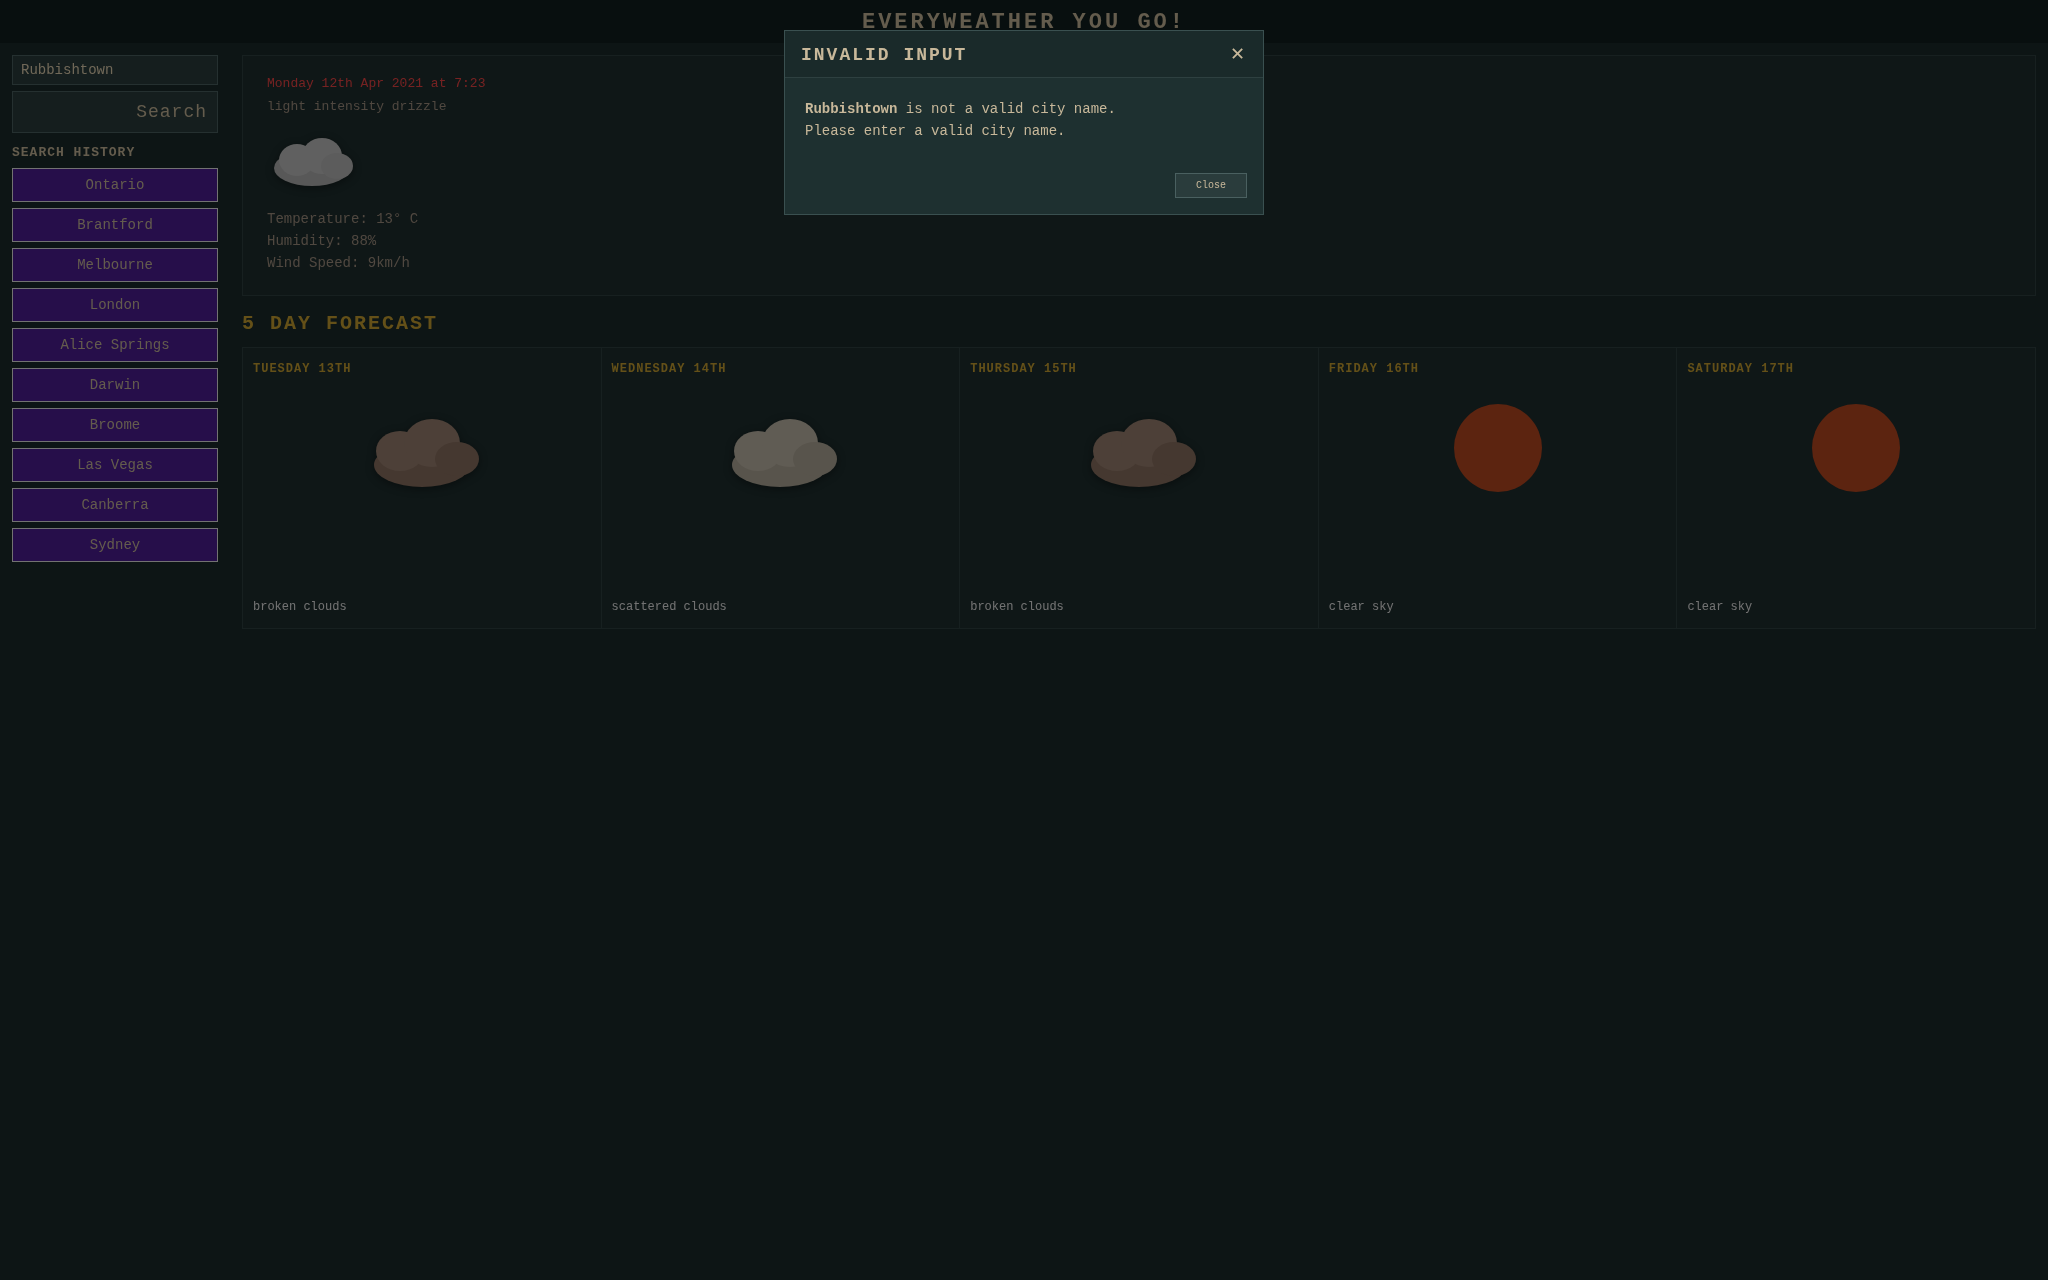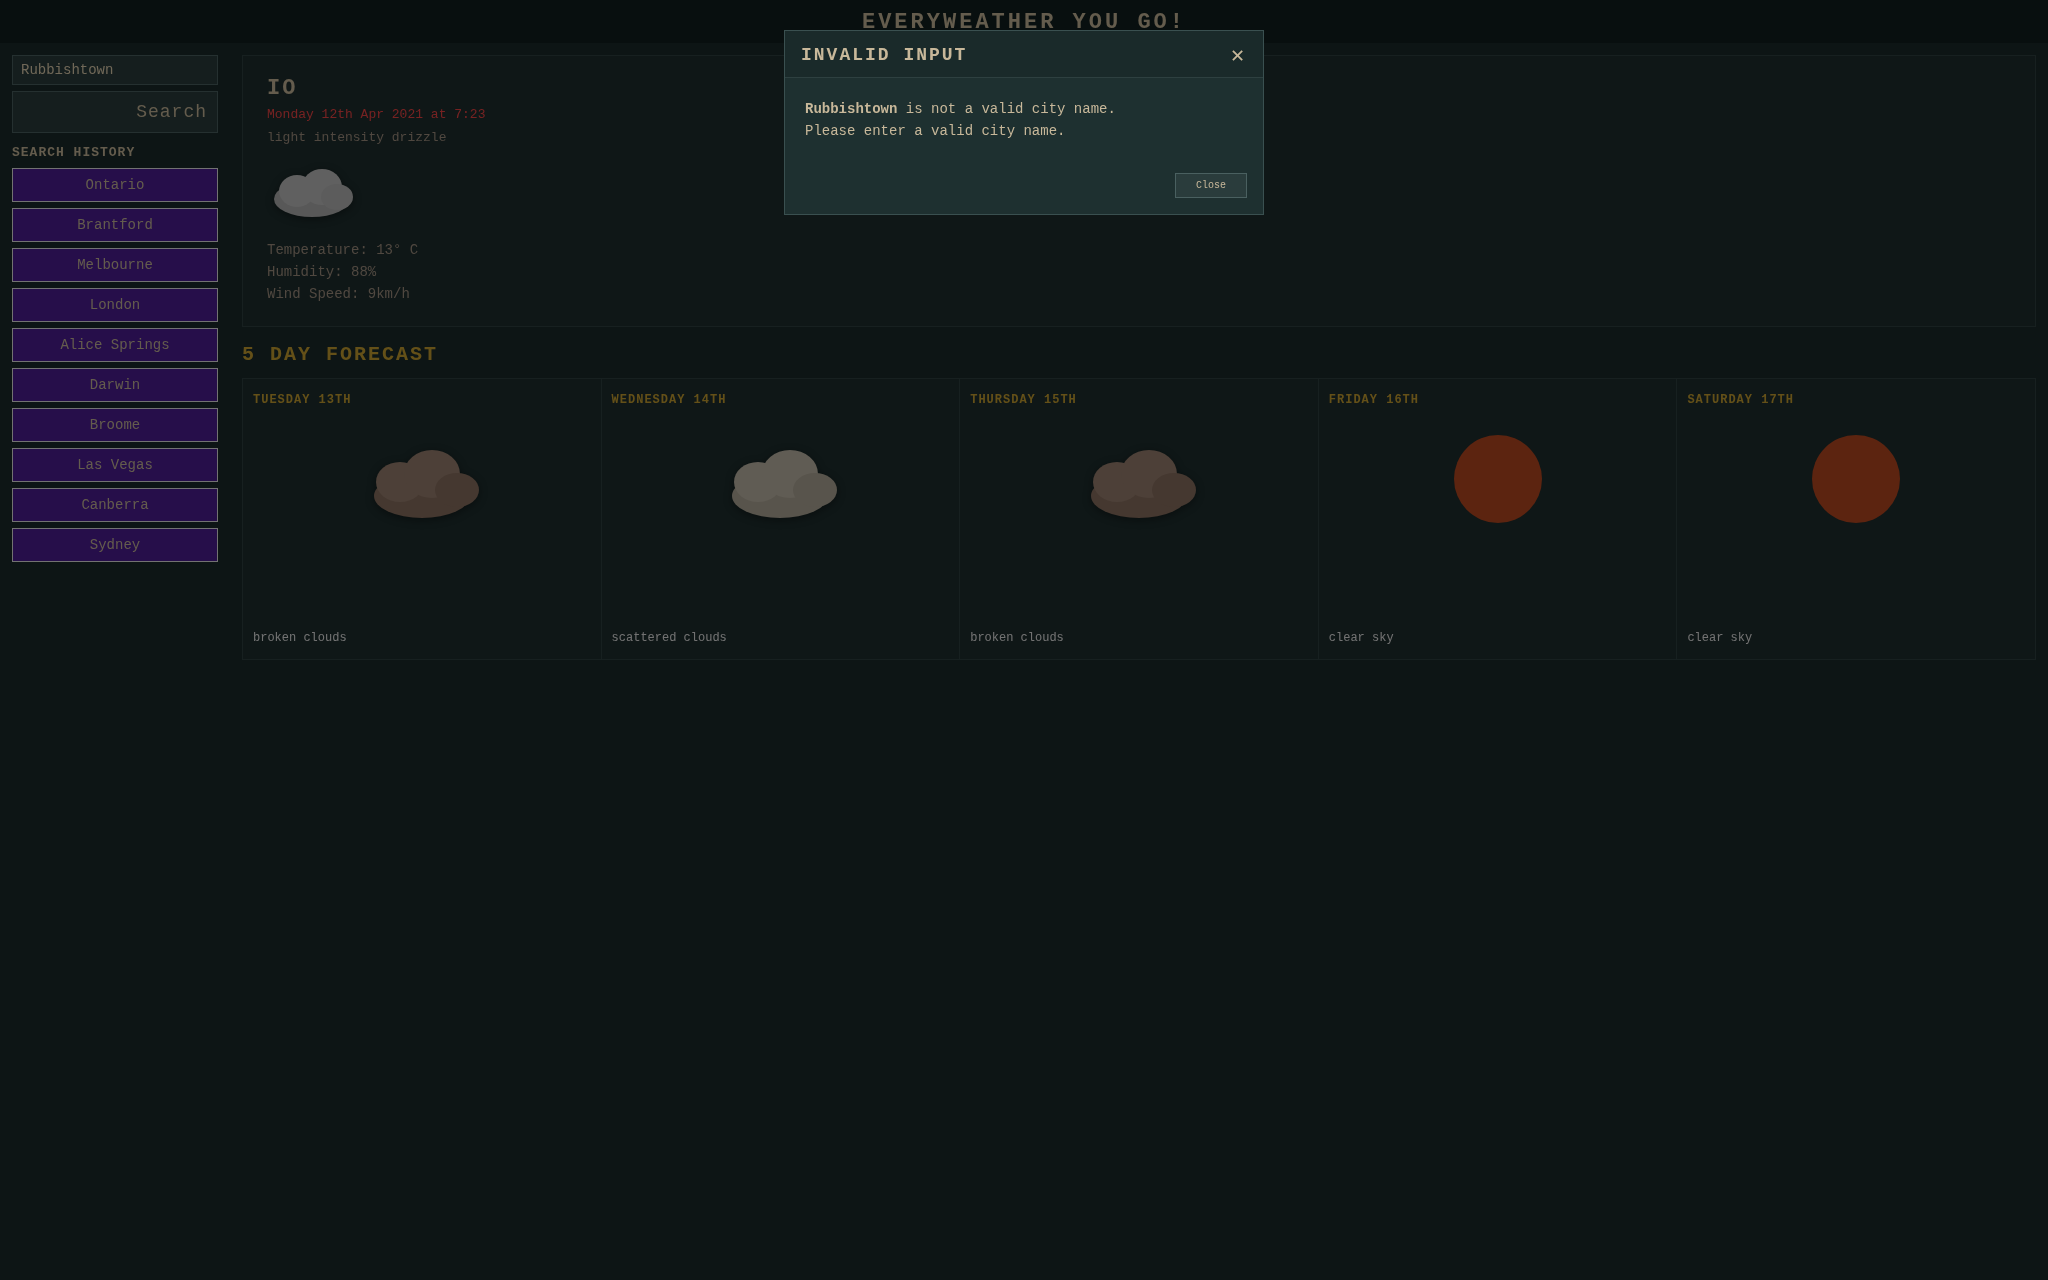--- a/index.html
+++ b/index.html
@@ -234,21 +234,21 @@
       width: 480px;
       padding: 0;
       position: relative;
     }
 
     .modal-header {
       background: #1a2a2a;
       padding: 14px 16px 12px;
       display: flex;
       justify-content: space-between;
-      align-items: flex-end;
+      align-items: flex-start;
       border-bottom: 1px solid #2e4040;
     }
 
     .modal-title {
       font-size: 18px;
       font-weight: bold;
       color: #c8b89a;
       text-transform: uppercase;
       letter-spacing: 2px;
     }
@@ -334,21 +334,20 @@
       <span>Canberra</span>
     </button>
     <button class="history-btn">
       <span>Sydney</span>
     </button>
   </div>
 
   <div class="main-content">
 
     <div class="current-weather-panel">
-      <div class="current-weather-title">IO</div>
       <div class="current-date">Monday 12th Apr 2021 at 7:23</div>
       <div class="current-description">light intensity drizzle</div>
 
       <div style="margin-bottom: 16px;">
         <svg width="90" height="60" viewBox="0 0 90 60" class="cloud-svg">
           <ellipse cx="45" cy="38" rx="38" ry="18" fill="#b0b0b0"></ellipse>
           <ellipse cx="30" cy="30" rx="18" ry="16" fill="#c0c0c0"></ellipse>
           <ellipse cx="55" cy="26" rx="20" ry="18" fill="#c0c0c0"></ellipse>
           <ellipse cx="70" cy="36" rx="16" ry="13" fill="#b8b8b8"></ellipse>
         </svg>

